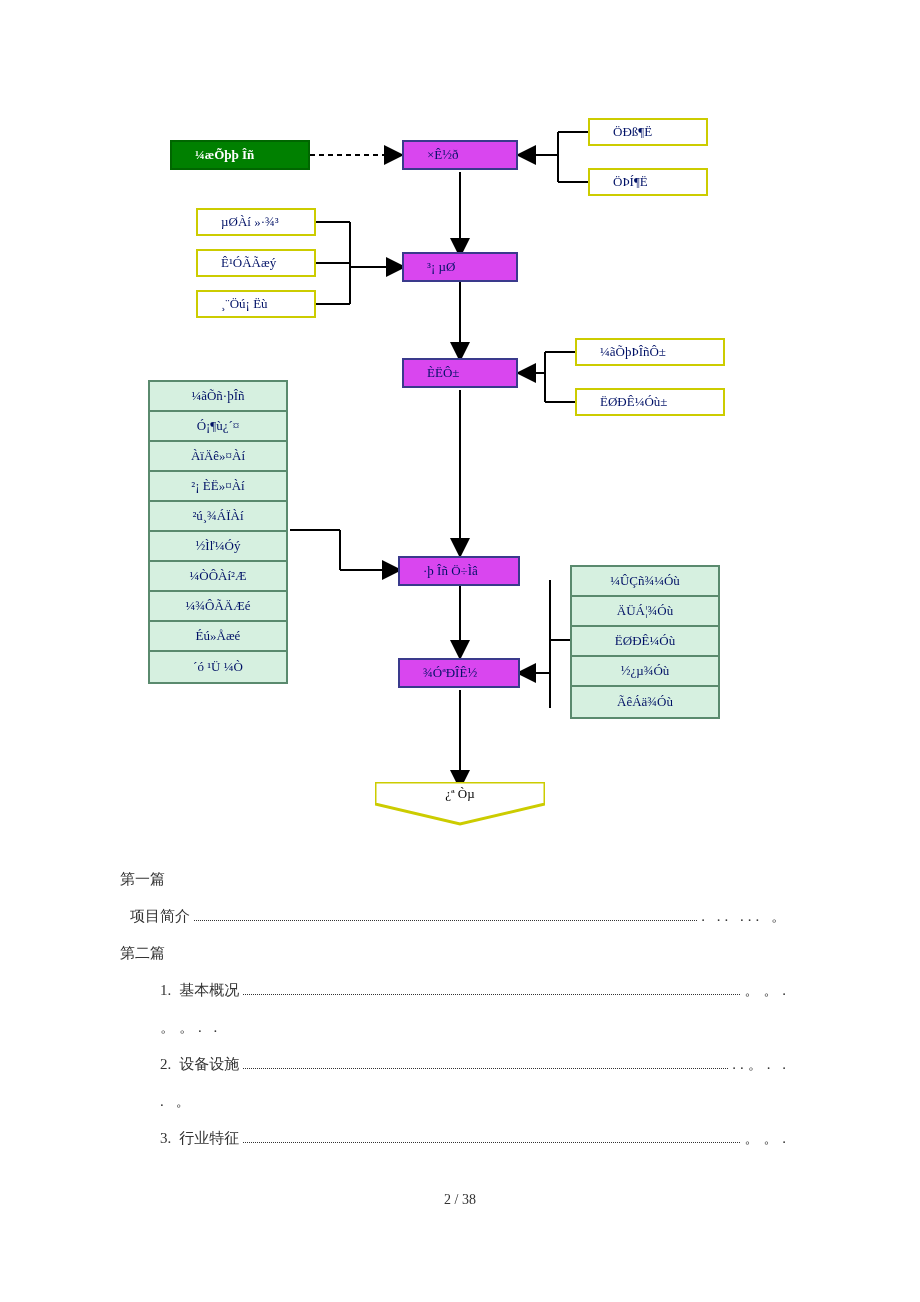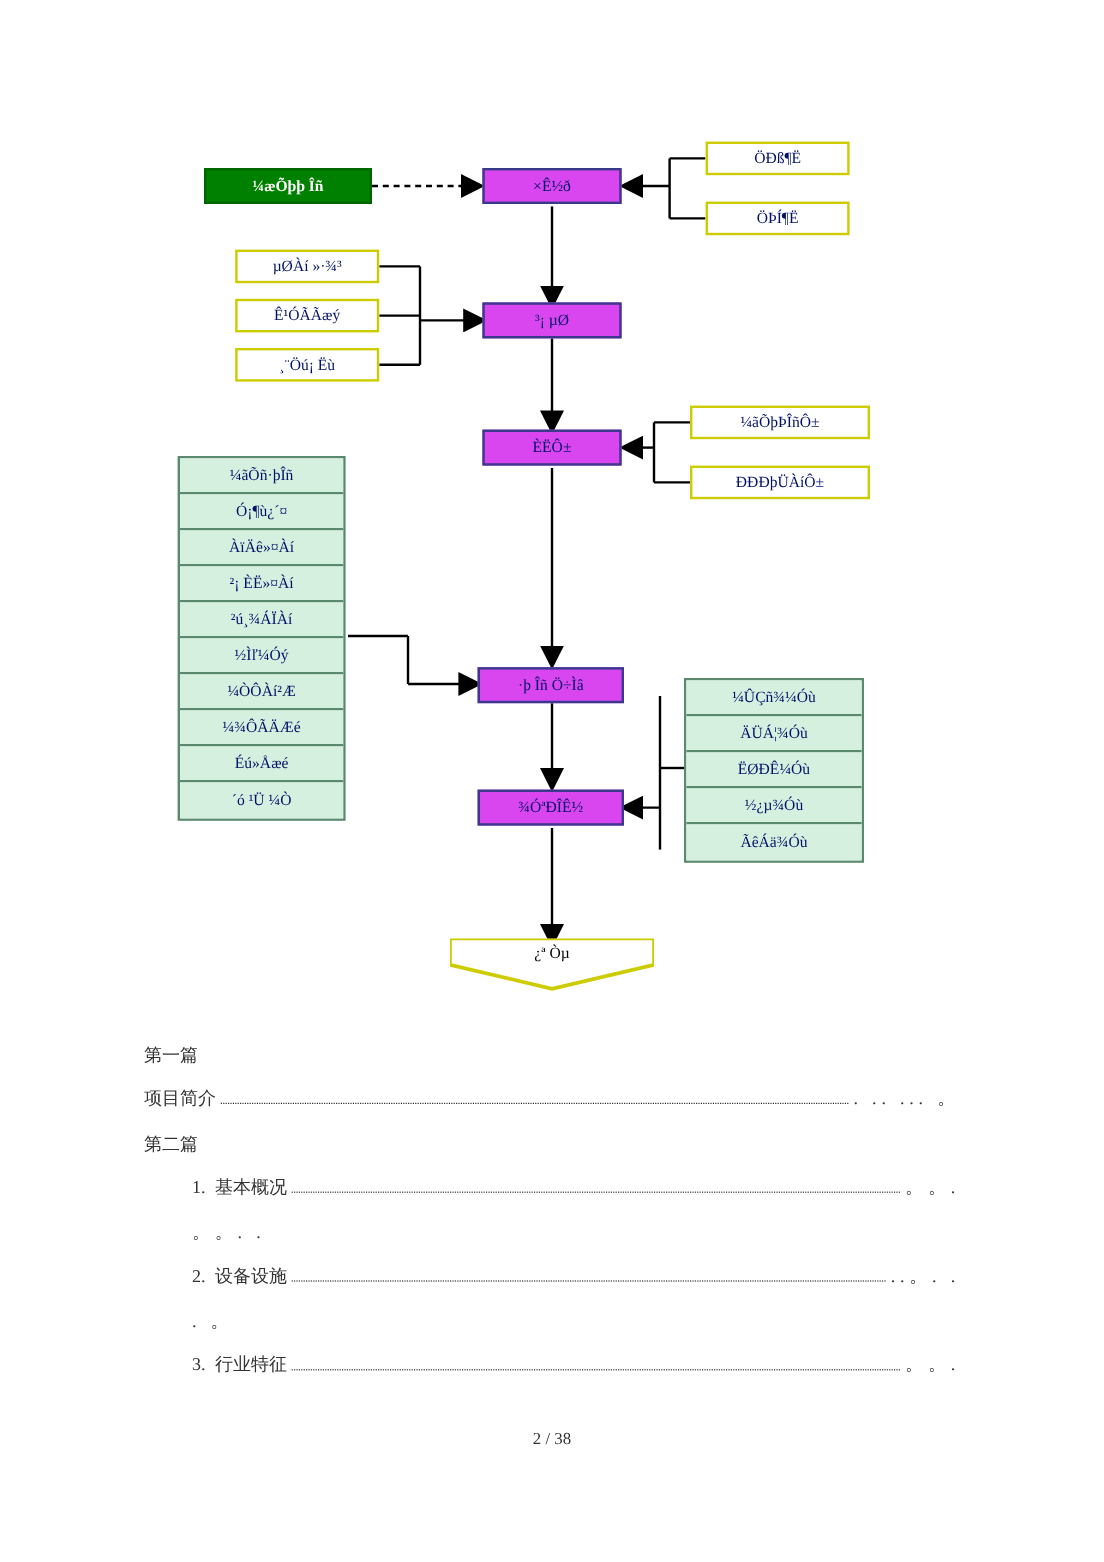--- a/index.html
+++ b/index.html
@@ -17,23 +17,22 @@
   .diagram {
     position: relative;
     height: 750px;
     margin-bottom: 20px;
   }
   .box {
     position: absolute;
     border: 2px solid;
     display: flex;
     align-items: center;
-    justify-content: center;
     font-size: 13px;
-    padding: 4px 6px;
+    padding: 4px 23px;
     white-space: nowrap;
   }
   .box-green-dark {
     background: #008000;
     border-color: #006600;
     color: #ffffff;
     font-weight: bold;
   }
   .box-blue {
     background: #d946ef;
@@ -90,21 +89,21 @@
   }
 
   .toc-title {
     text-align: center;
     font-weight: bold;
     font-size: 22px;
     letter-spacing: 10px;
     margin: 10px 0 20px 0;
   }
   .toc-line {
-    margin: 14px 0;
+    margin: 14px 10px;
     font-size: 15px;
     line-height: 1.8;
     display: flex;
     align-items: baseline;
     white-space: nowrap;
   }
   .toc-line .lbl { flex-shrink: 0; }
   .toc-line .dots {
     flex: 1;
     border-bottom: 1px dotted #333;
@@ -204,21 +203,21 @@
       </div>
 
     <div class="box box-blue" style="left:282px;top:258px;width:116px;height:30px;">
         <span>ÈËÔ±</span>
       </div>
 
     <div class="box box-yellow" style="left:455px;top:238px;width:150px;height:28px;">
         <span>¼ãÕþÞÎñÔ±</span>
       </div>
     <div class="box box-yellow" style="left:455px;top:288px;width:150px;height:28px;">
-        <span>ÐÐÐþÜÀíÔ±</span>
+        <span>ËØÐÊ¼Óù±</span>
       </div>
 
     <div class="box box-blue" style="left:278px;top:456px;width:122px;height:30px;">
         <span>·þ Îñ Ö÷Ìâ</span>
       </div>
 
     <div class="list" style="left:28px;top:280px;width:140px;">
       <div class="list-row">
           <span>¼ãÕñ·þÎñ</span>
         </div>

